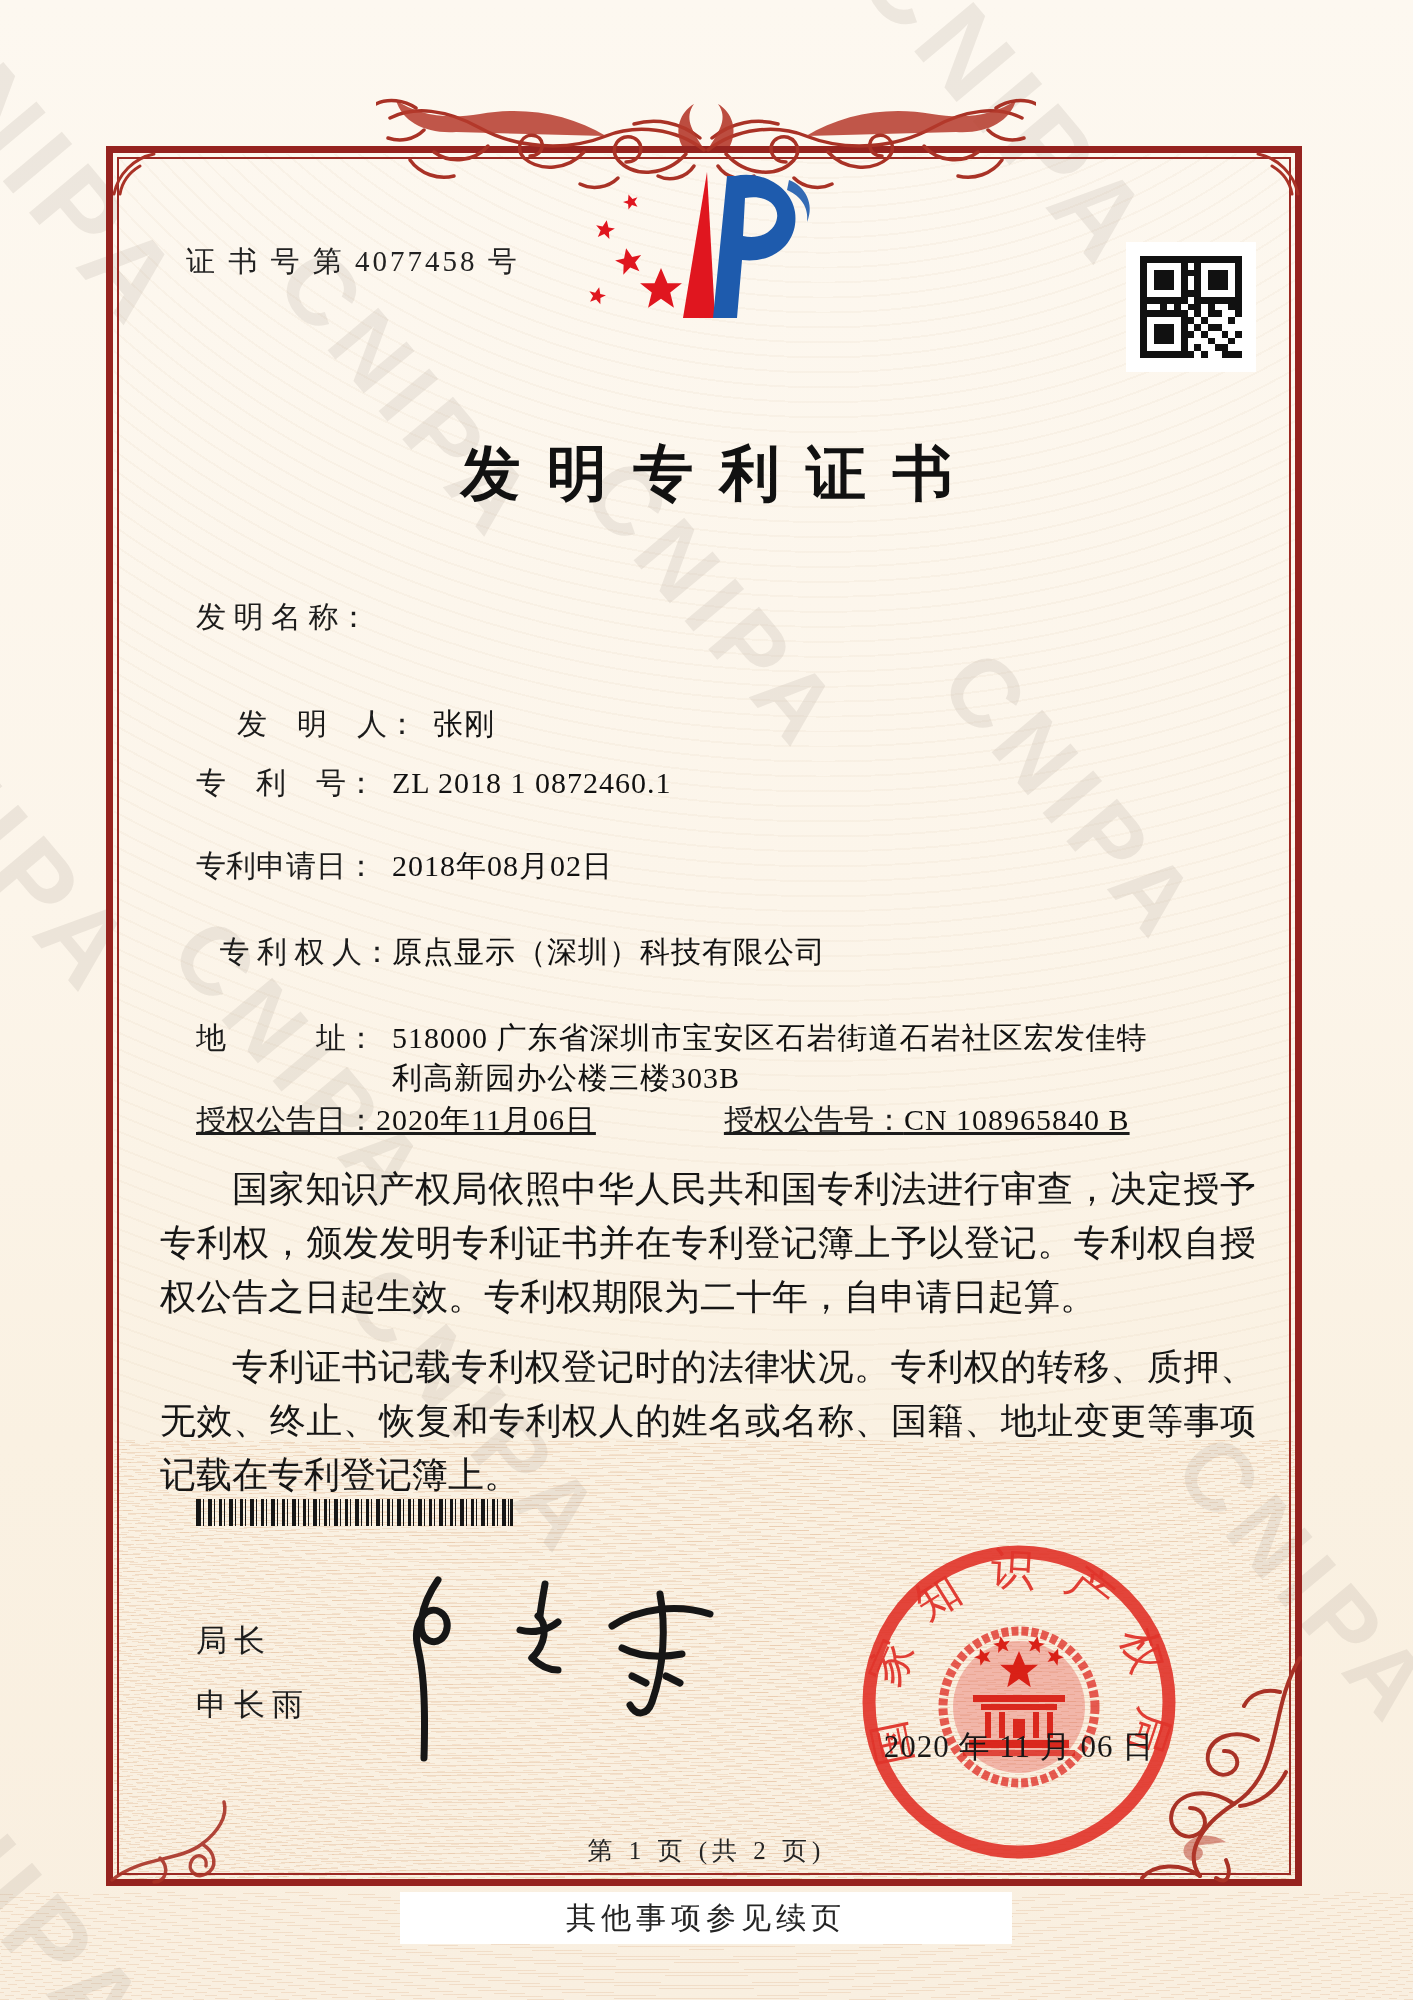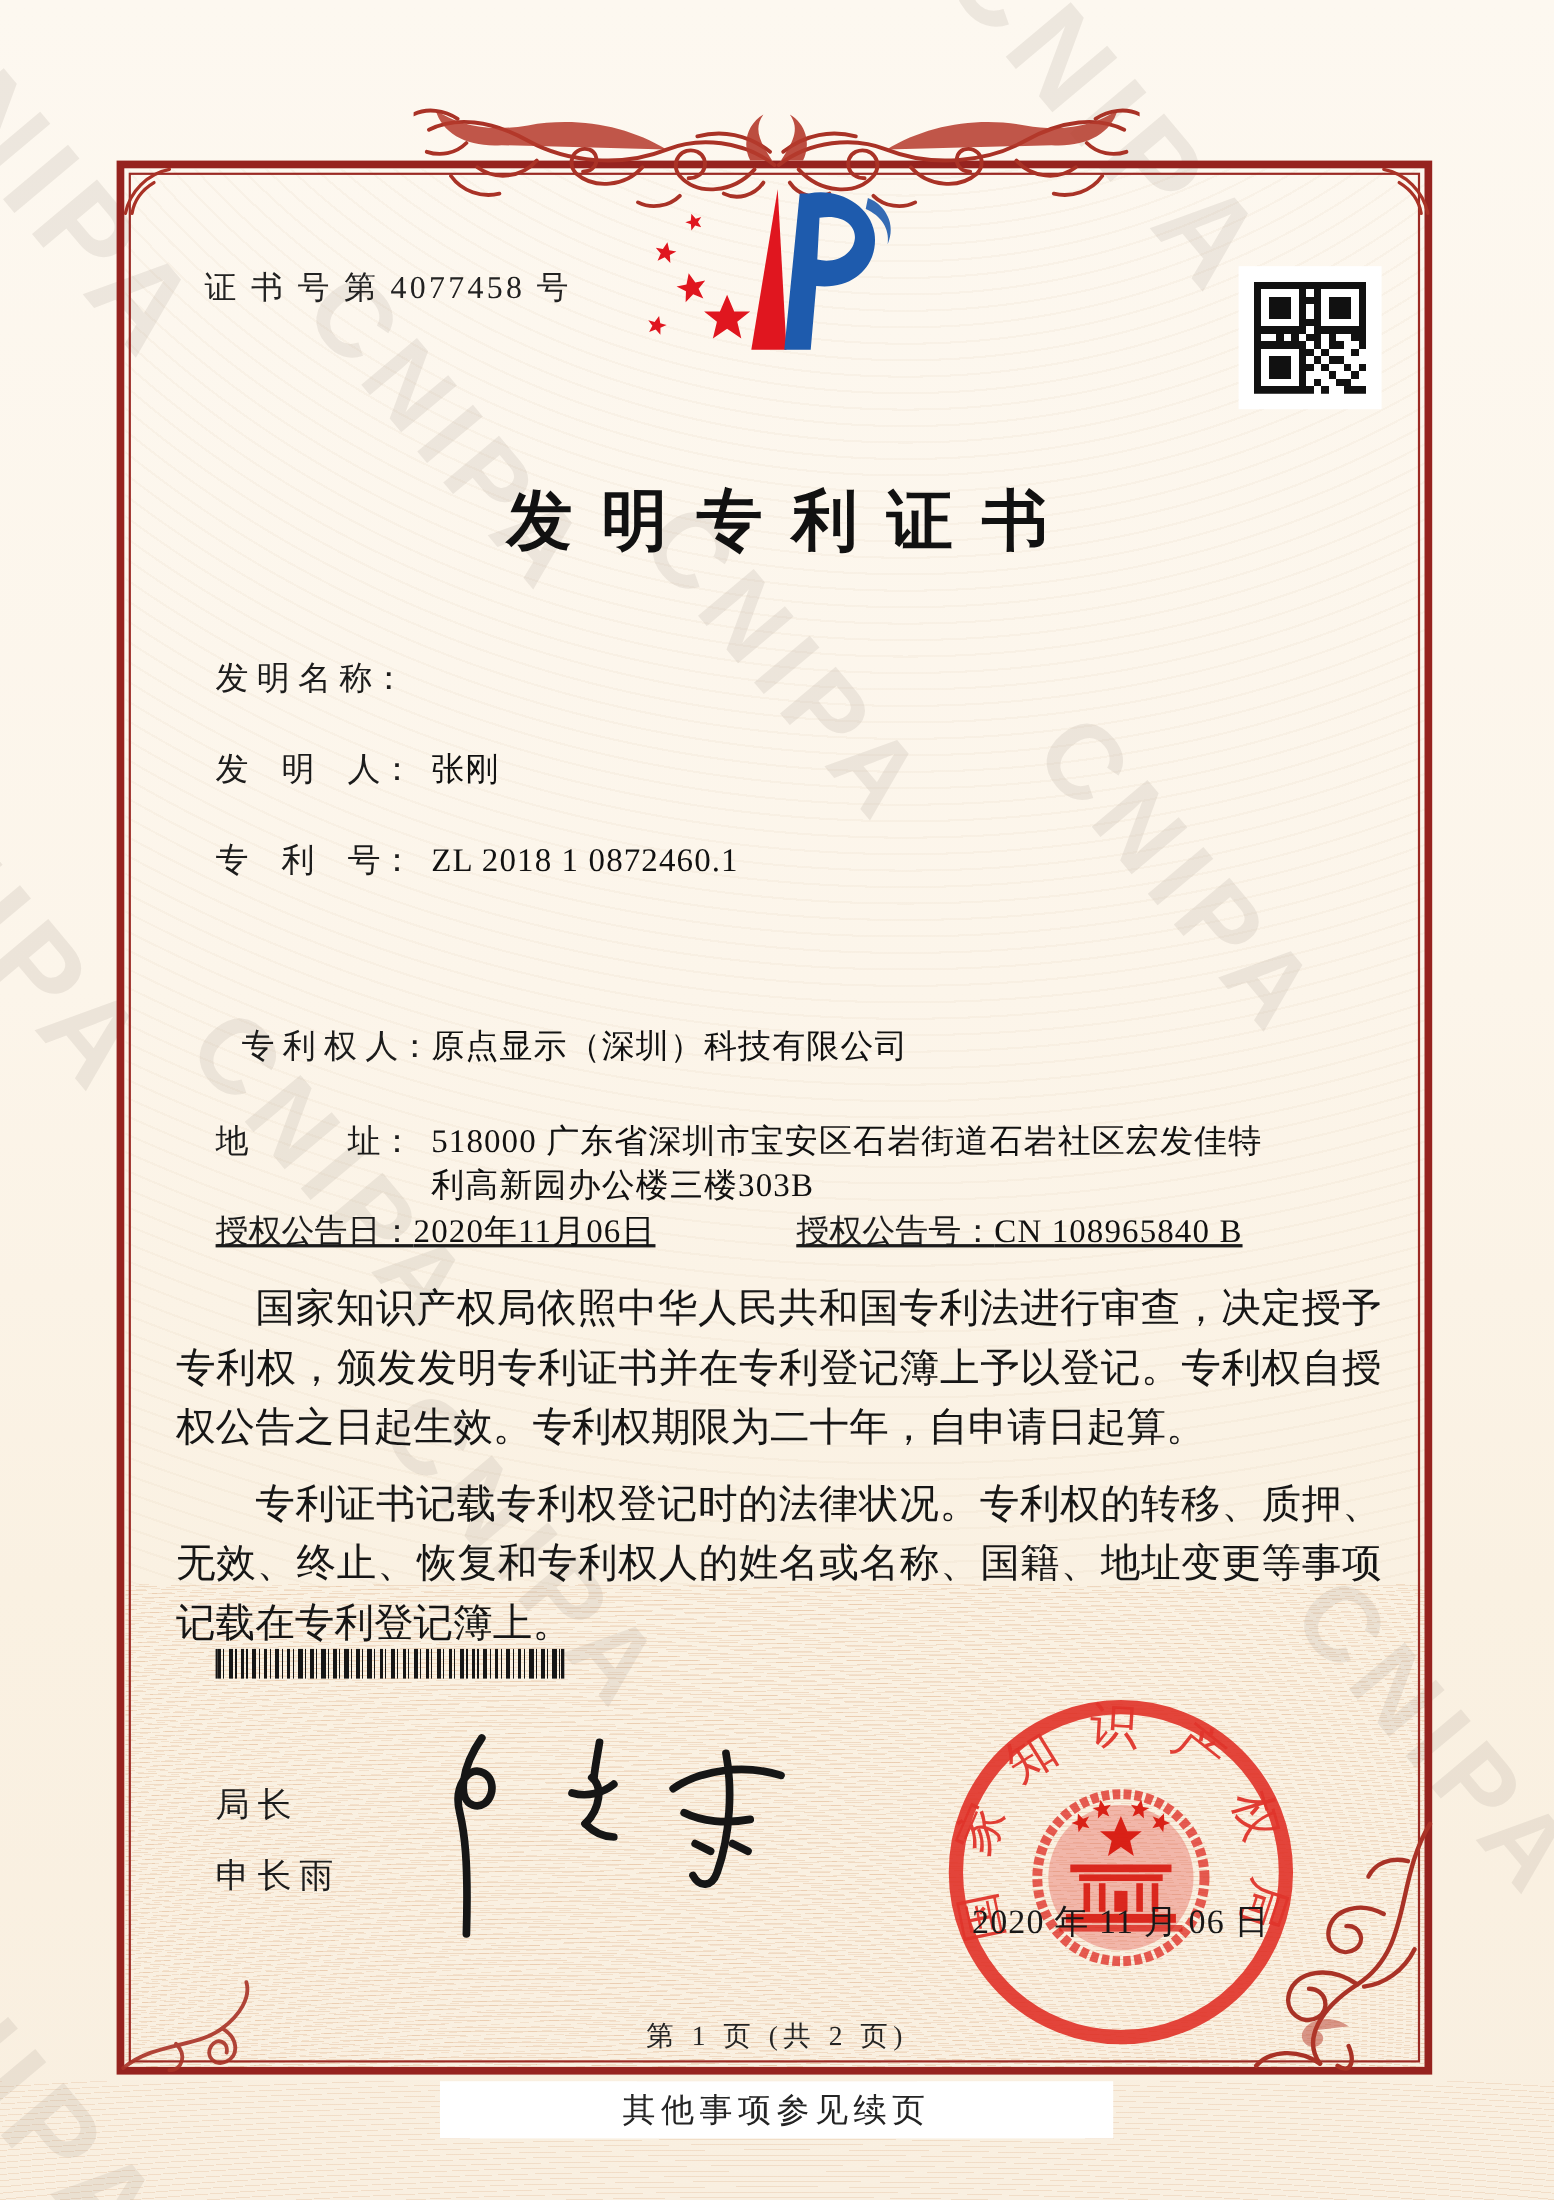--- a/index.html
+++ b/index.html
@@ -231,27 +231,31 @@
           <rect x="13" y="14" width="1" height="1"></rect>
       </g>
     </svg>
   </div>
 
   <div class="title">发明专利证书</div>
 
   <div class="frow" style="top:597px;">
     <span class="flabel">发 明 名 称：</span>
   </div>
-  <div class="frow" style="top:680px;">
+  <div class="frow" style="top:704px;margin-left:41px;">
     <span class="flabel">发　明　人：</span>
     <div class="fvalue">张刚</div>
   </div>
   <div class="frow" style="top:763px;">
     <span class="flabel">专　利　号：</span>
     <div class="fvalue">ZL 2018 1 0872460.1</div>
+  </div>
+  <div class="frow" style="top:846px;">
+    <span class="flabel">专利申请日：</span>
+    <div class="fvalue">2018年08月02日</div>
   </div>
   <div class="frow" style="top:932px;text-align:right;">
     <span class="flabel">专 利 权 人：</span>
     <div class="fvalue">原点显示（深圳）科技有限公司</div>
   </div>
   <div class="frow" style="top:1018px;">
     <span class="flabel">地　　　址：</span>
     <div class="fvalue" style="max-width:880px;">518000 广东省深圳市宝安区石岩街道石岩社区宏发佳特
 利高新园办公楼三楼303B</div>
   </div>

